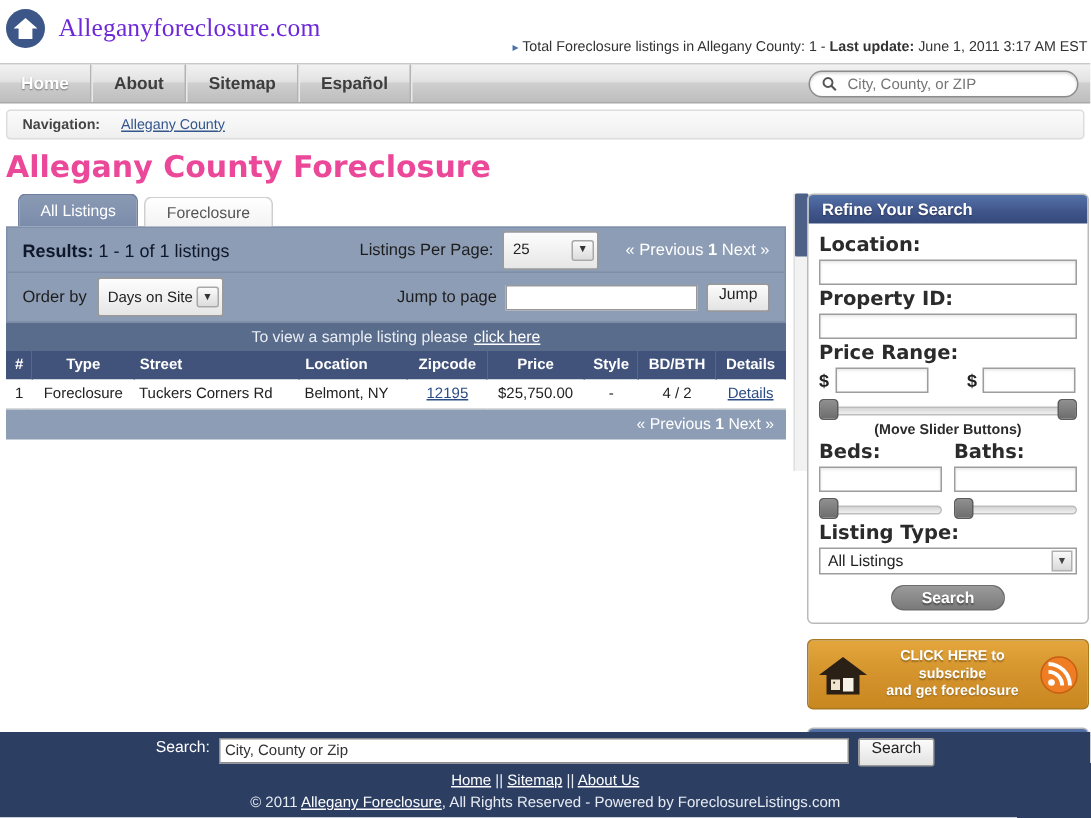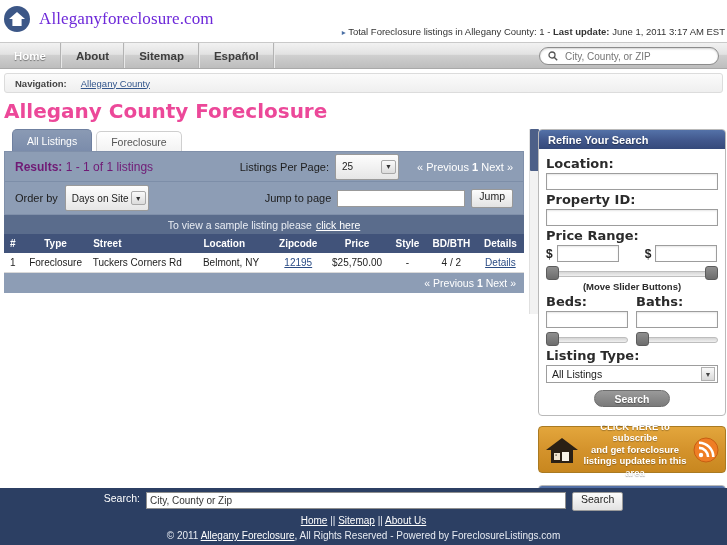--- a/index.html
+++ b/index.html
@@ -99,21 +99,21 @@
     background: linear-gradient(to bottom,#8a9ab4,#7b8cab);
     color: #ffffff; border-color: #6f80a0; height: 22px;
   }
 
   
   .panel-blue { background: #8d9db5; border: 1px solid #8090aa; }
   .results-row {
     display: flex; align-items: center; height: 30px; padding: 0 10px;
     border-bottom: 1px solid #7d8ea8;
   }
-  .results-label { font-size: 12px; color: #701a75; }
+  .results-label { font-size: 12px; color: #0f172a; }
   .results-label b { font-weight: bold; }
   .lpp { margin-left: auto; display: flex; align-items: center; gap: 6px; font-size: 11px; color: #1d1d1d; }
   .sel {
     height: 26px; min-width: 64px; background: linear-gradient(to bottom,#fdfdfd,#e6e6e6);
     border: 1px solid #9a9a9a; border-radius: 2px;
     display: flex; align-items: center; padding: 0 2px 0 6px; font-size: 10px; color: #222;
     cursor: pointer;
   }
   .sel .arw {
     margin-left: auto; width: 15px; height: 14px;
@@ -473,21 +473,20 @@
       <div class="rss">
         <svg class="hse" width="34" height="28" viewBox="0 0 34 28">
           <polygon points="17,2 33,14 28,14 28,27 6,27 6,14 1,14" fill="#2a2015"></polygon>
           <rect x="9" y="17" width="6" height="7" fill="#f0e4cf"></rect>
           <rect x="17" y="16" width="7" height="9" fill="#f7f2e7"></rect>
           <rect x="10.5" y="18.5" width="1.2" height="1.2" fill="#2a2015"></rect>
         </svg>
         <div class="txt">
           <div>CLICK HERE to subscribe</div>
           <div>and get foreclosure</div>
-          <div>listings updates in this area</div>
         </div>
         <svg class="rssicon" width="26" height="26" viewBox="0 0 26 26">
           <circle cx="13" cy="13" r="12" fill="#ef7d24" stroke="#c65f12" stroke-width="1"></circle>
           <circle cx="8" cy="18" r="2.2" fill="#ffffff"></circle>
           <path d="M6 12.2a7.8 7.8 0 0 1 7.8 7.8h2.6A10.4 10.4 0 0 0 6 9.6z" fill="#ffffff"></path>
           <path d="M6 7a13 13 0 0 1 13 13h2.6A15.6 15.6 0 0 0 6 4.4z" fill="#ffffff"></path>
         </svg>
       </div>
 
       <div class="box latest">

